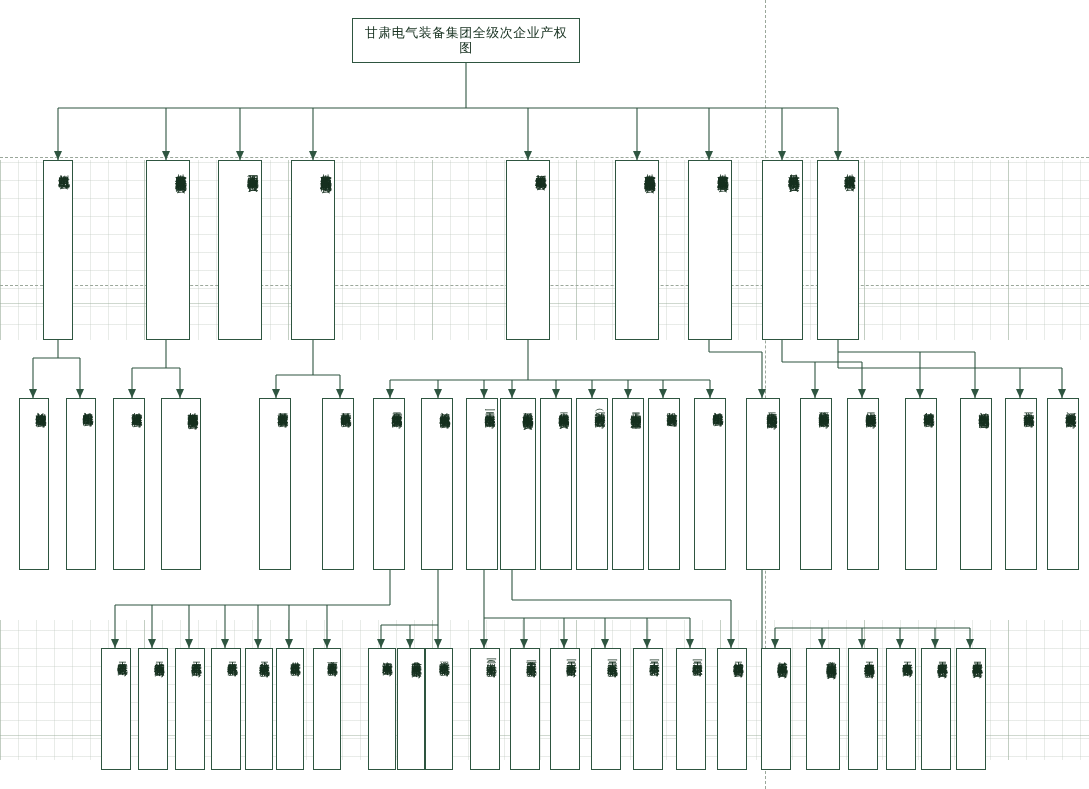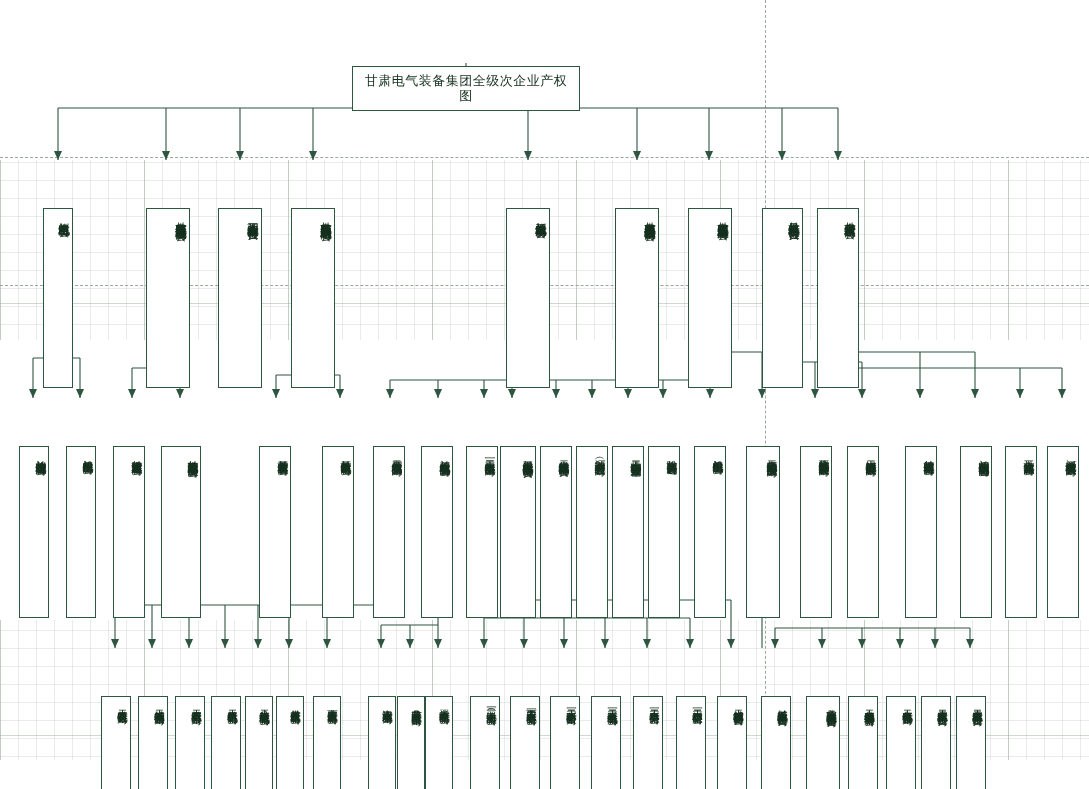--- a/index.html
+++ b/index.html
@@ -36,21 +36,20 @@
     background:#ffffff;
     color:#16301f;
     writing-mode:vertical-rl;
     text-orientation:upright;
     line-height:1.08;
     letter-spacing:0.5px;
     font-size:11px;
     padding:4px 2px;
     overflow:hidden;
     text-align:left;
-    margin-top:48px;
   }
   .node.title{
     writing-mode:horizontal-tb;
     text-orientation:mixed;
     text-align:center;
     font-size:13px;
     padding:8px 6px;
     display:flex;align-items:center;justify-content:center;
   }
   .node.lvl1{ font-size:11.5px; }

